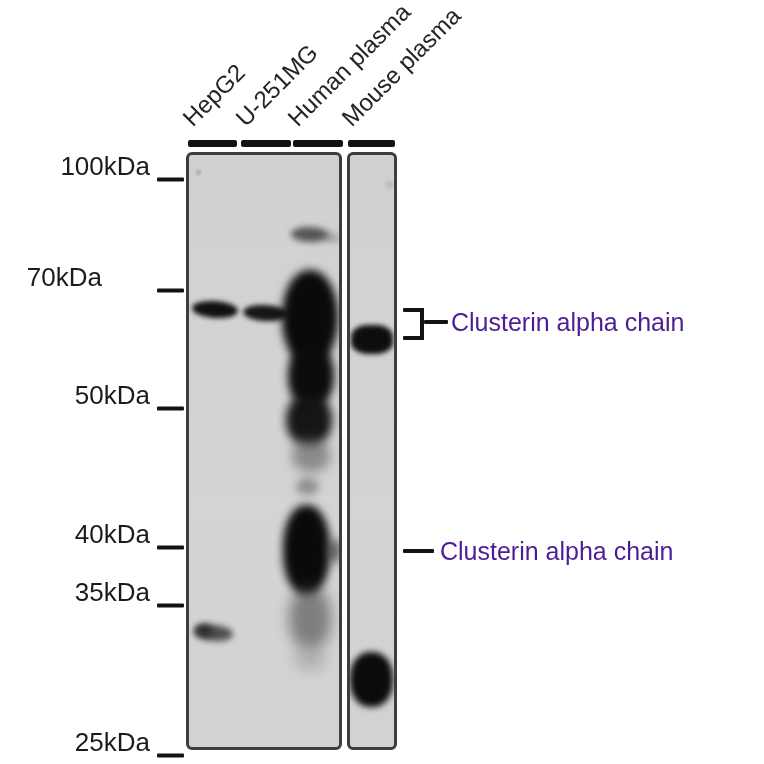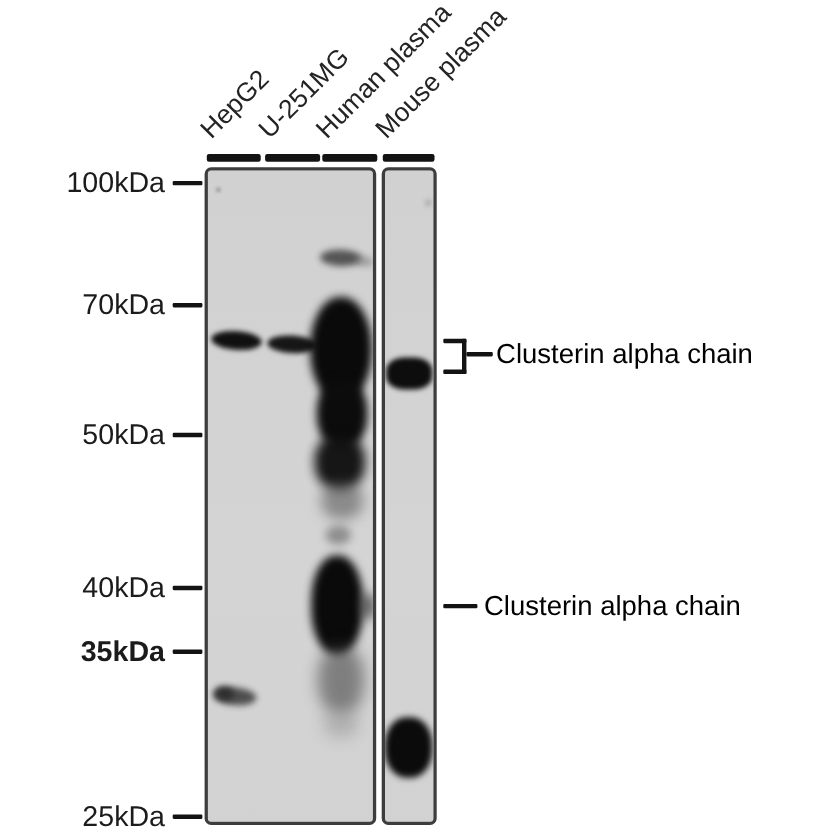--- a/index.html
+++ b/index.html
@@ -1,64 +1,64 @@
 <!DOCTYPE html>
 <html><head>
 <meta charset="utf-8">
 <style>
   html,body{margin:0;padding:0;background:#ffffff;}
   .figure{
     position:relative;width:764px;height:764px;background:#ffffff;overflow:hidden;
     font-family:"Liberation Sans","DejaVu Sans",sans-serif;color:#1b1b1b;
   }
   
-  .mw-row{position:absolute;right:580px;display:flex;align-items:center;transform:translateY(-50%);white-space:nowrap;}
+  .mw-row{position:absolute;right:580px;display:flex;align-items:flex-end;transform:translateY(-50%);white-space:nowrap;}
   .mw-label{font-size:26px;color:#1b1b1b;}
   .mw-tick{display:inline-block;width:27px;height:4px;background:#131313;margin-left:7px;border-radius:1px;}
   
   .lane-bar{position:absolute;top:140px;height:7px;background:#131313;border-radius:2px;}
   
   .lane-label{
     position:absolute;height:28px;line-height:28px;font-size:24px;color:#242424;
     white-space:nowrap;transform-origin:0 100%;transform:rotate(-45deg);
   }
   
   .panel{
     position:absolute;box-sizing:border-box;border:3px solid #3d3d3d;border-radius:6px;
     background:linear-gradient(180deg,#d1d1d1 0%,#d4d4d4 60%,#d2d2d2 100%);overflow:hidden;
   }
   .band{position:absolute;}
   
   .annotation{position:absolute;}
   .ann-line{position:absolute;background:#131313;border-radius:1px;}
-  .ann-text{position:absolute;font-size:25px;color:#000000;white-space:nowrap;}
+  .ann-text{position:absolute;font-size:25px;color:#4c1d95;white-space:nowrap;}
 </style>
 </head>
 <body>
 
 <div class="figure">
 
   <div id="mw-markers">
       <div class="mw-row" style="top: 166px;">
         <span class="mw-label">100kDa</span>
         <span class="mw-tick"></span>
       </div>
-      <div class="mw-row" style="top: 277px;">
+      <div class="mw-row" style="top: 277px; gap: 48px;">
         <span class="mw-label">70kDa</span>
         <span class="mw-tick"></span>
       </div>
       <div class="mw-row" style="top: 395px;">
         <span class="mw-label">50kDa</span>
         <span class="mw-tick"></span>
       </div>
       <div class="mw-row" style="top: 534px;">
         <span class="mw-label">40kDa</span>
         <span class="mw-tick"></span>
       </div>
-      <div class="mw-row" style="top: 592px; font-weight: bold;">
+      <div class="mw-row" style="top: 592px;">
         <span class="mw-label">35kDa</span>
         <span class="mw-tick"></span>
       </div>
       <div class="mw-row" style="top: 742px; margin-left: 33px;">
         <span class="mw-label">25kDa</span>
         <span class="mw-tick"></span>
       </div>
     </div>
   <div id="lane-bars">
       <div class="lane-bar" style="left: 188px; width: 49px;"></div>

